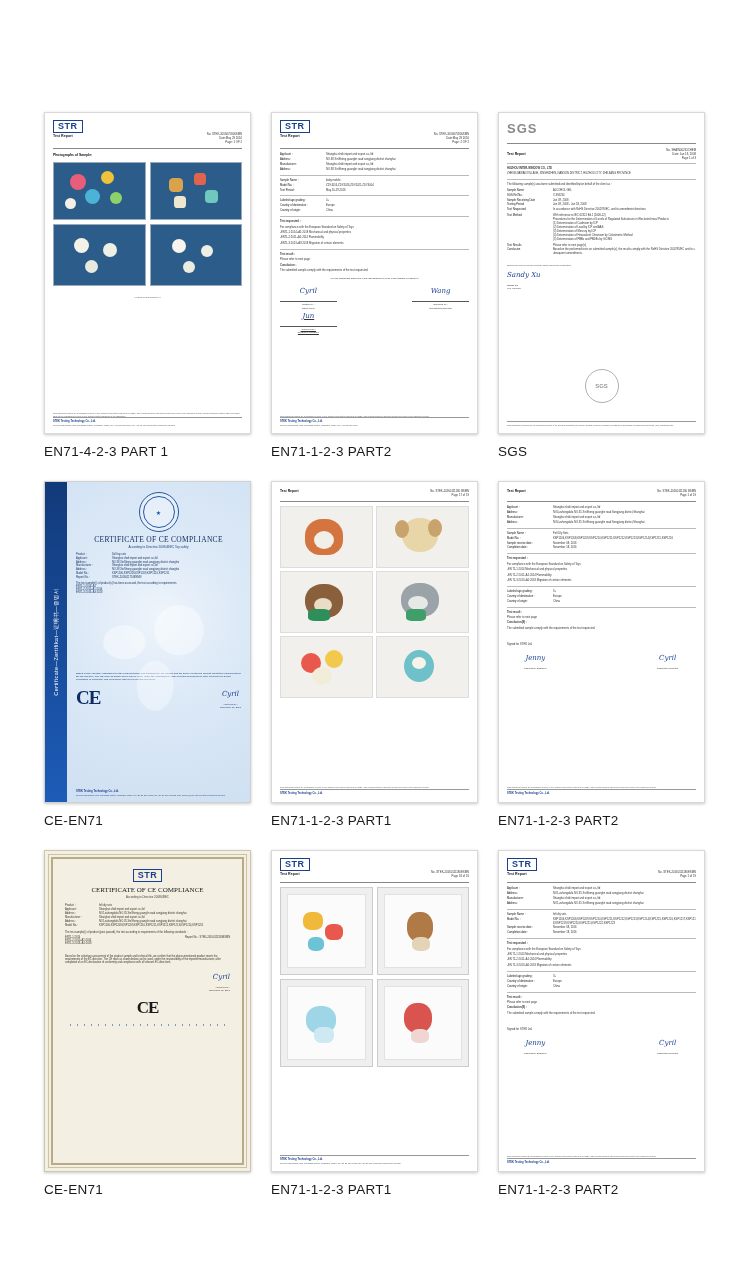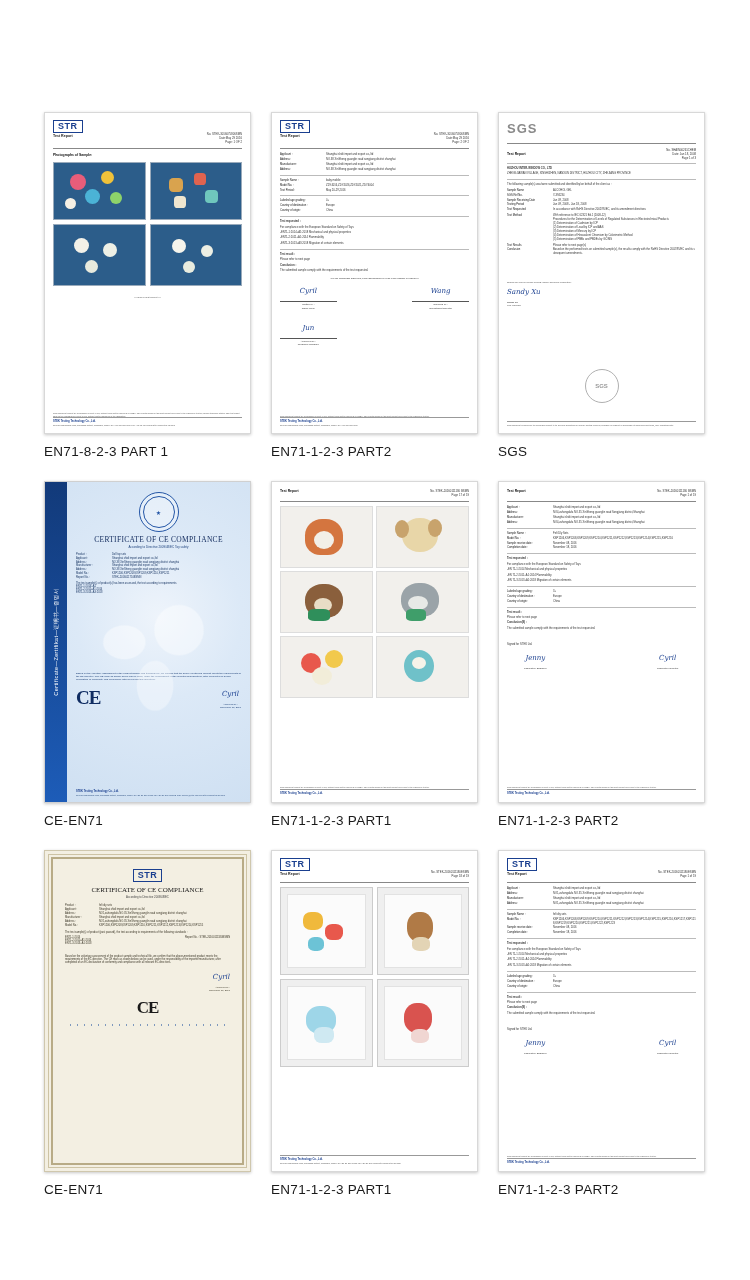--- a/index.html
+++ b/index.html
@@ -431,21 +431,21 @@
 
           <div class="center small" style="margin-top:10px;">*** End of Test Report ***</div>
 
           <div class="doc-footer">
             <div>This document cannot be reproduced except in full, without prior written approval of STEK. The results shown in this Test Report refer only to the sample(s) tested, unless otherwise stated. This test report shall not be reproduced except in full, without written approval of the laboratory.</div>
             <div class="foot-rule"></div>
             <div class="foot-company">STEK Testing Technology Co., Ltd.</div>
             <div>No.168 Guangdong road, Songjiang district, Shanghai, China.  Tel: +86-21-57740909  Fax: +86-21-57740908  http://www.stek-lab.com</div>
           </div>
         </div>
-        <div class="caption">EN71-8-2-3  PART 1</div>
+        <div class="caption">EN71-4-2-3  PART 1</div>
       </div>
 
       <div class="cell">
         <div class="doc">
           <div class="hdr-row">
             <div>
               <div class="str-logo">STR</div>
               <div class="str-sub">Test Report</div>
             </div>
             <div class="hdr-meta">
@@ -523,21 +523,21 @@
               <div class="sign-script">Cyril</div>
               <div class="sign-line">Written by :</div>
               <div>Office Clerk</div>
             </div>
             <div class="sign-box">
               <div class="sign-script">Wang</div>
               <div class="sign-line">Checked by :</div>
               <div>Department Director</div>
             </div>
           </div>
-          <div class="sign-row" style="margin-top:14px;">
+          <div class="sign-row" style="margin-top:2px;text-decoration:underline;">
             <div class="sign-box">
               <div class="sign-script">Jun</div>
               <div class="sign-line">Approved by :</div>
               <div>Technical Manager</div>
             </div>
             <div class="sign-box"></div>
           </div>
 
           <div class="doc-footer">
             <div>This document cannot be reproduced except in full, without prior written approval of STEK. The results shown in this Test Report refer only to the sample(s) tested.</div>
@@ -605,21 +605,21 @@
 
           <div class="kv" style="margin-top:2px;">
               <span class="k">Test Results</span>
               <span class="v">Please refer to next page(s)</span>
             </div>
           <div class="kv">
               <span class="k">Conclusion</span>
               <span class="v">Based on the performed tests on submitted sample(s), the results comply with the RoHS Directive 2002/95/EC and its subsequent amendments.</span>
             </div>
 
-          <div style="margin-top:25px;">
+          <div style="margin-top:8px;">
             <div class="small">Signed for and on behalf of
 SGS-CSTC Chemical Laboratory</div>
             <div class="sign-script" style="margin-top:4px;">Sandy Xu</div>
             <div class="small bold">Sandy Xu</div>
             <div class="small">Lab Manager</div>
           </div>
 
           <div class="sgs-stamp">SGS</div>
 
           <div class="doc-footer">

